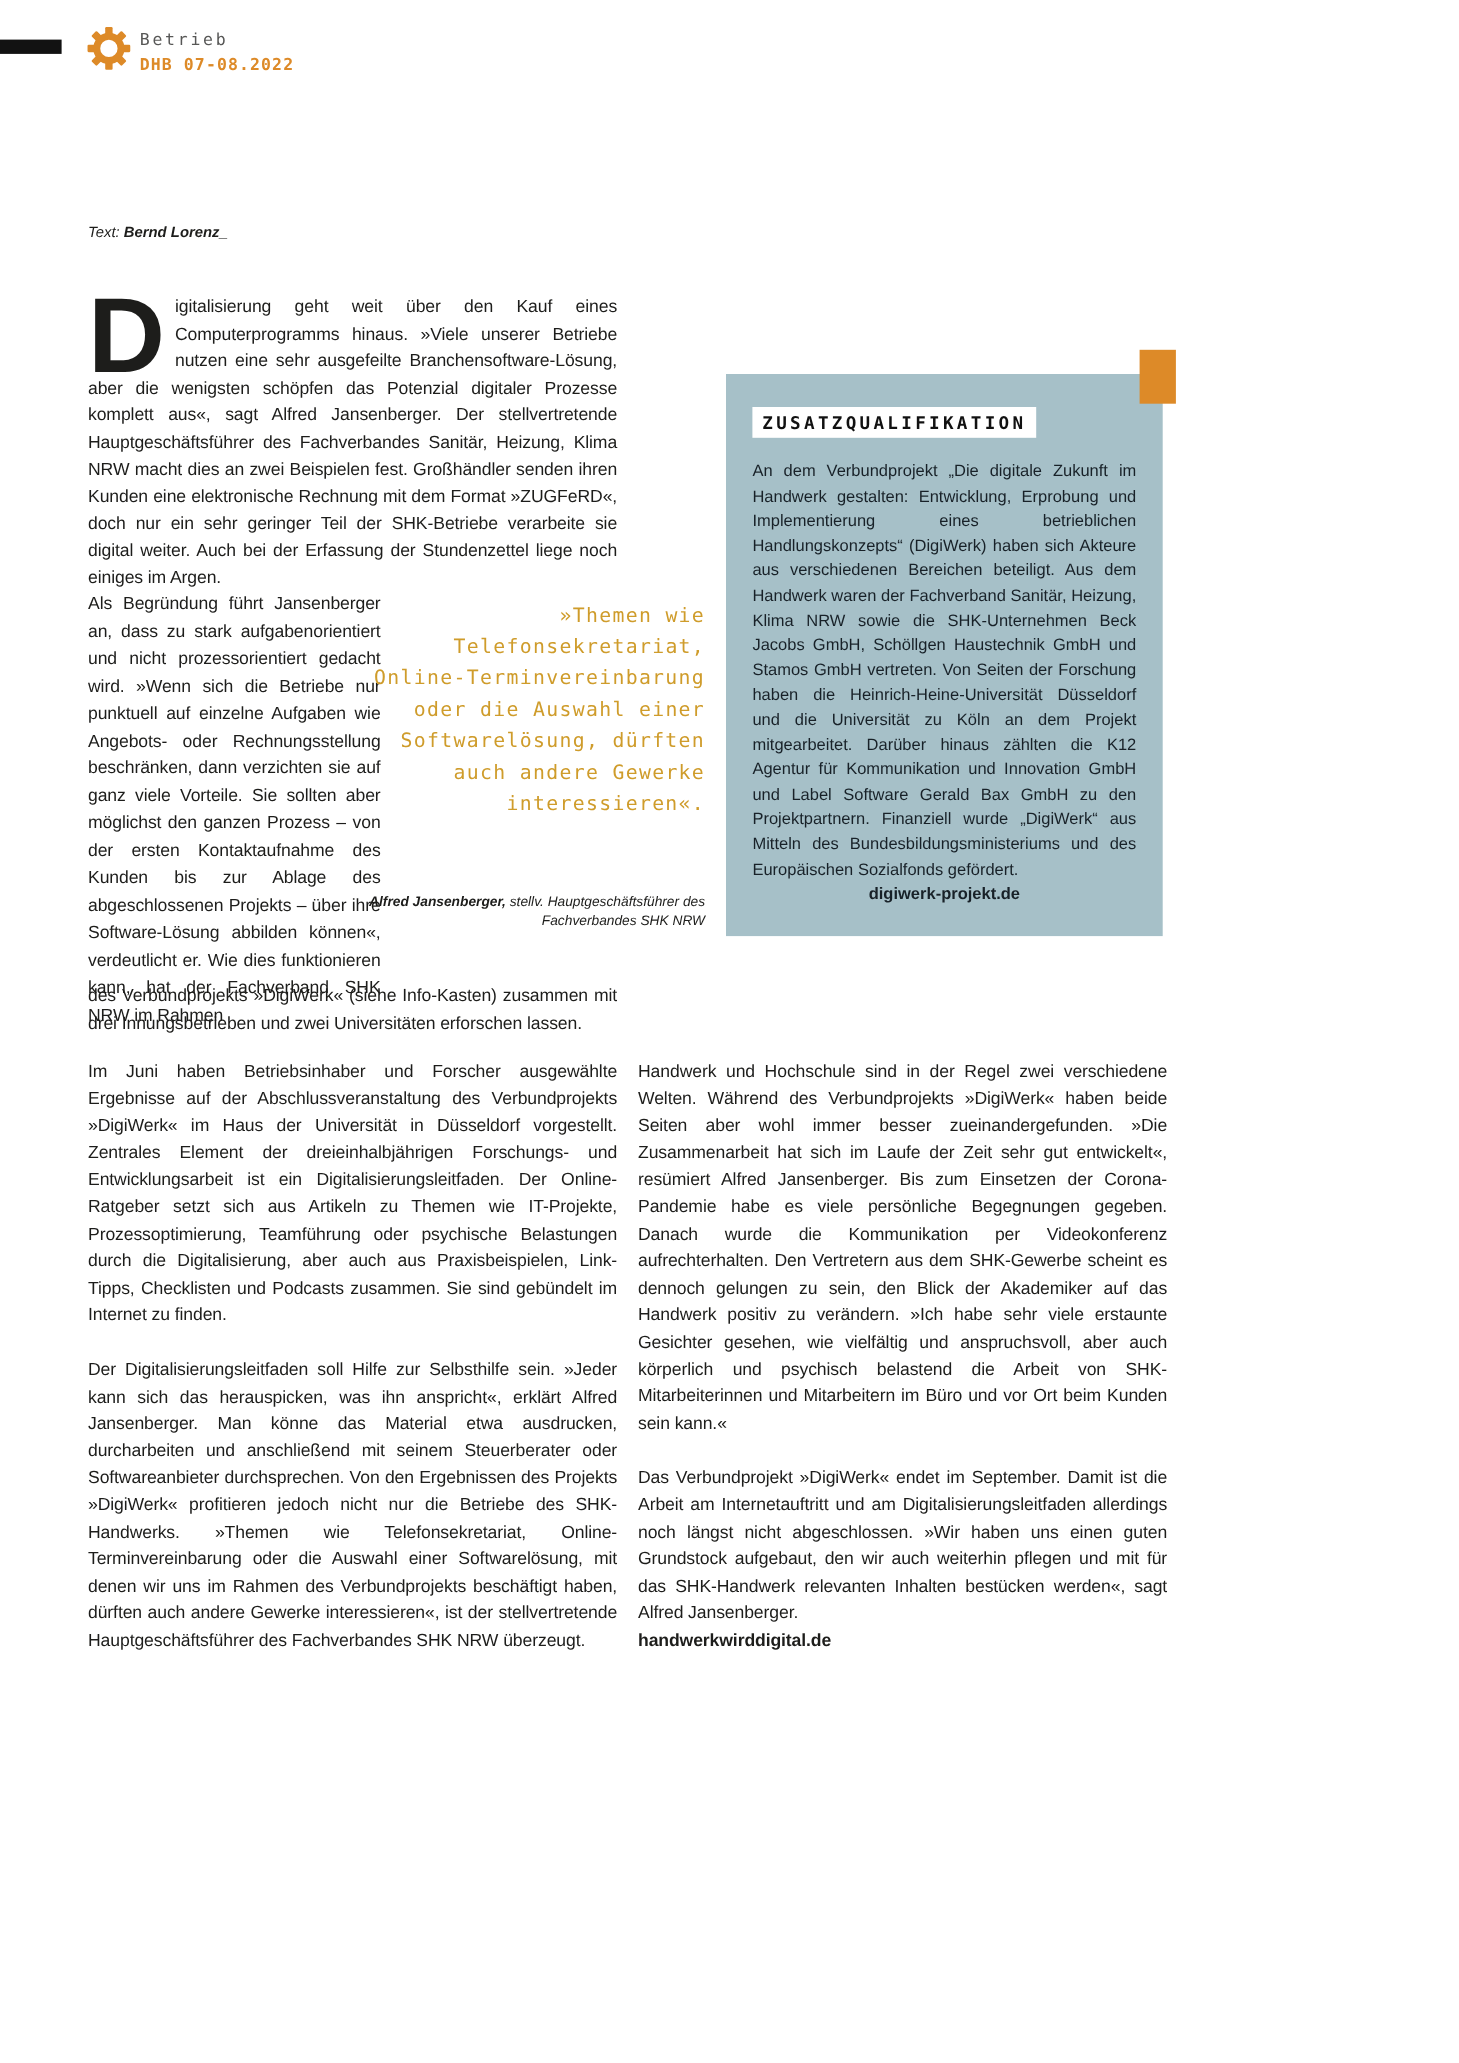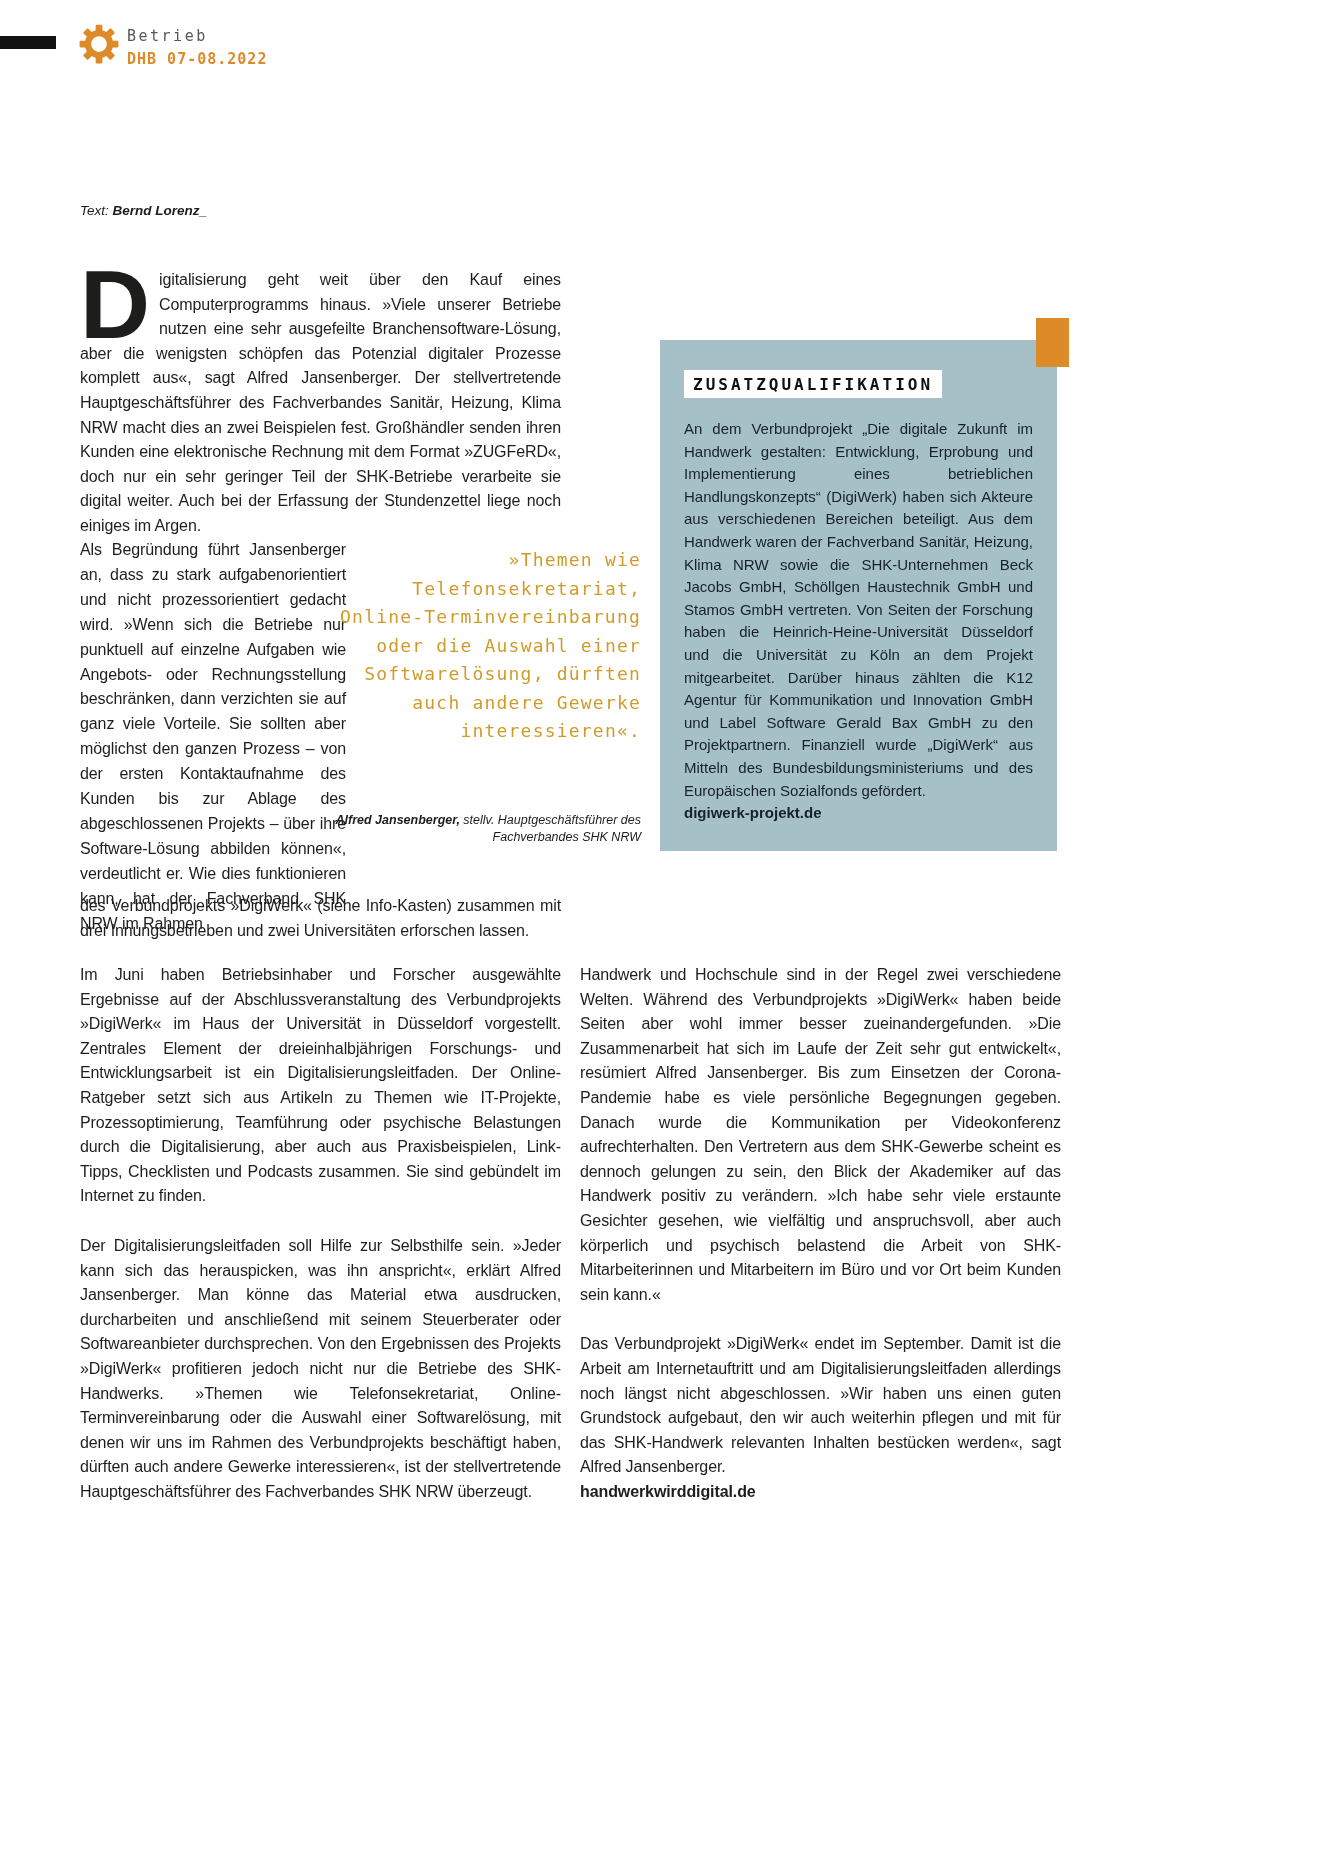--- a/index.html
+++ b/index.html
@@ -89,21 +89,21 @@
     font-family: "DejaVu Sans Mono", monospace;
     font-weight: bold; font-size: 16px; letter-spacing: 3px;
     padding: 5px 9px 4px 9px;
   }
   .infobox-body {
     margin-top: 20px;
     font-size: 15px; line-height: 22.6px; text-align: justify;
     color: #182128;
   }
   .infobox-link {
-    font-size: 15px; line-height: 22.6px; font-weight: bold; color: #182128;
+    font-size: 15px; line-height: 22.6px; font-weight: bold; color: #182128; text-align: center;
   }
   .accent-square {
     position: absolute; left: 1036px; top: 318px;
     width: 33px; height: 49px; background: #dd8a28;
   }
 
   
   .col {
     position: absolute; top: 963px; width: 481px;
     font-size: 16px; line-height: 24.6px; text-align: justify;

